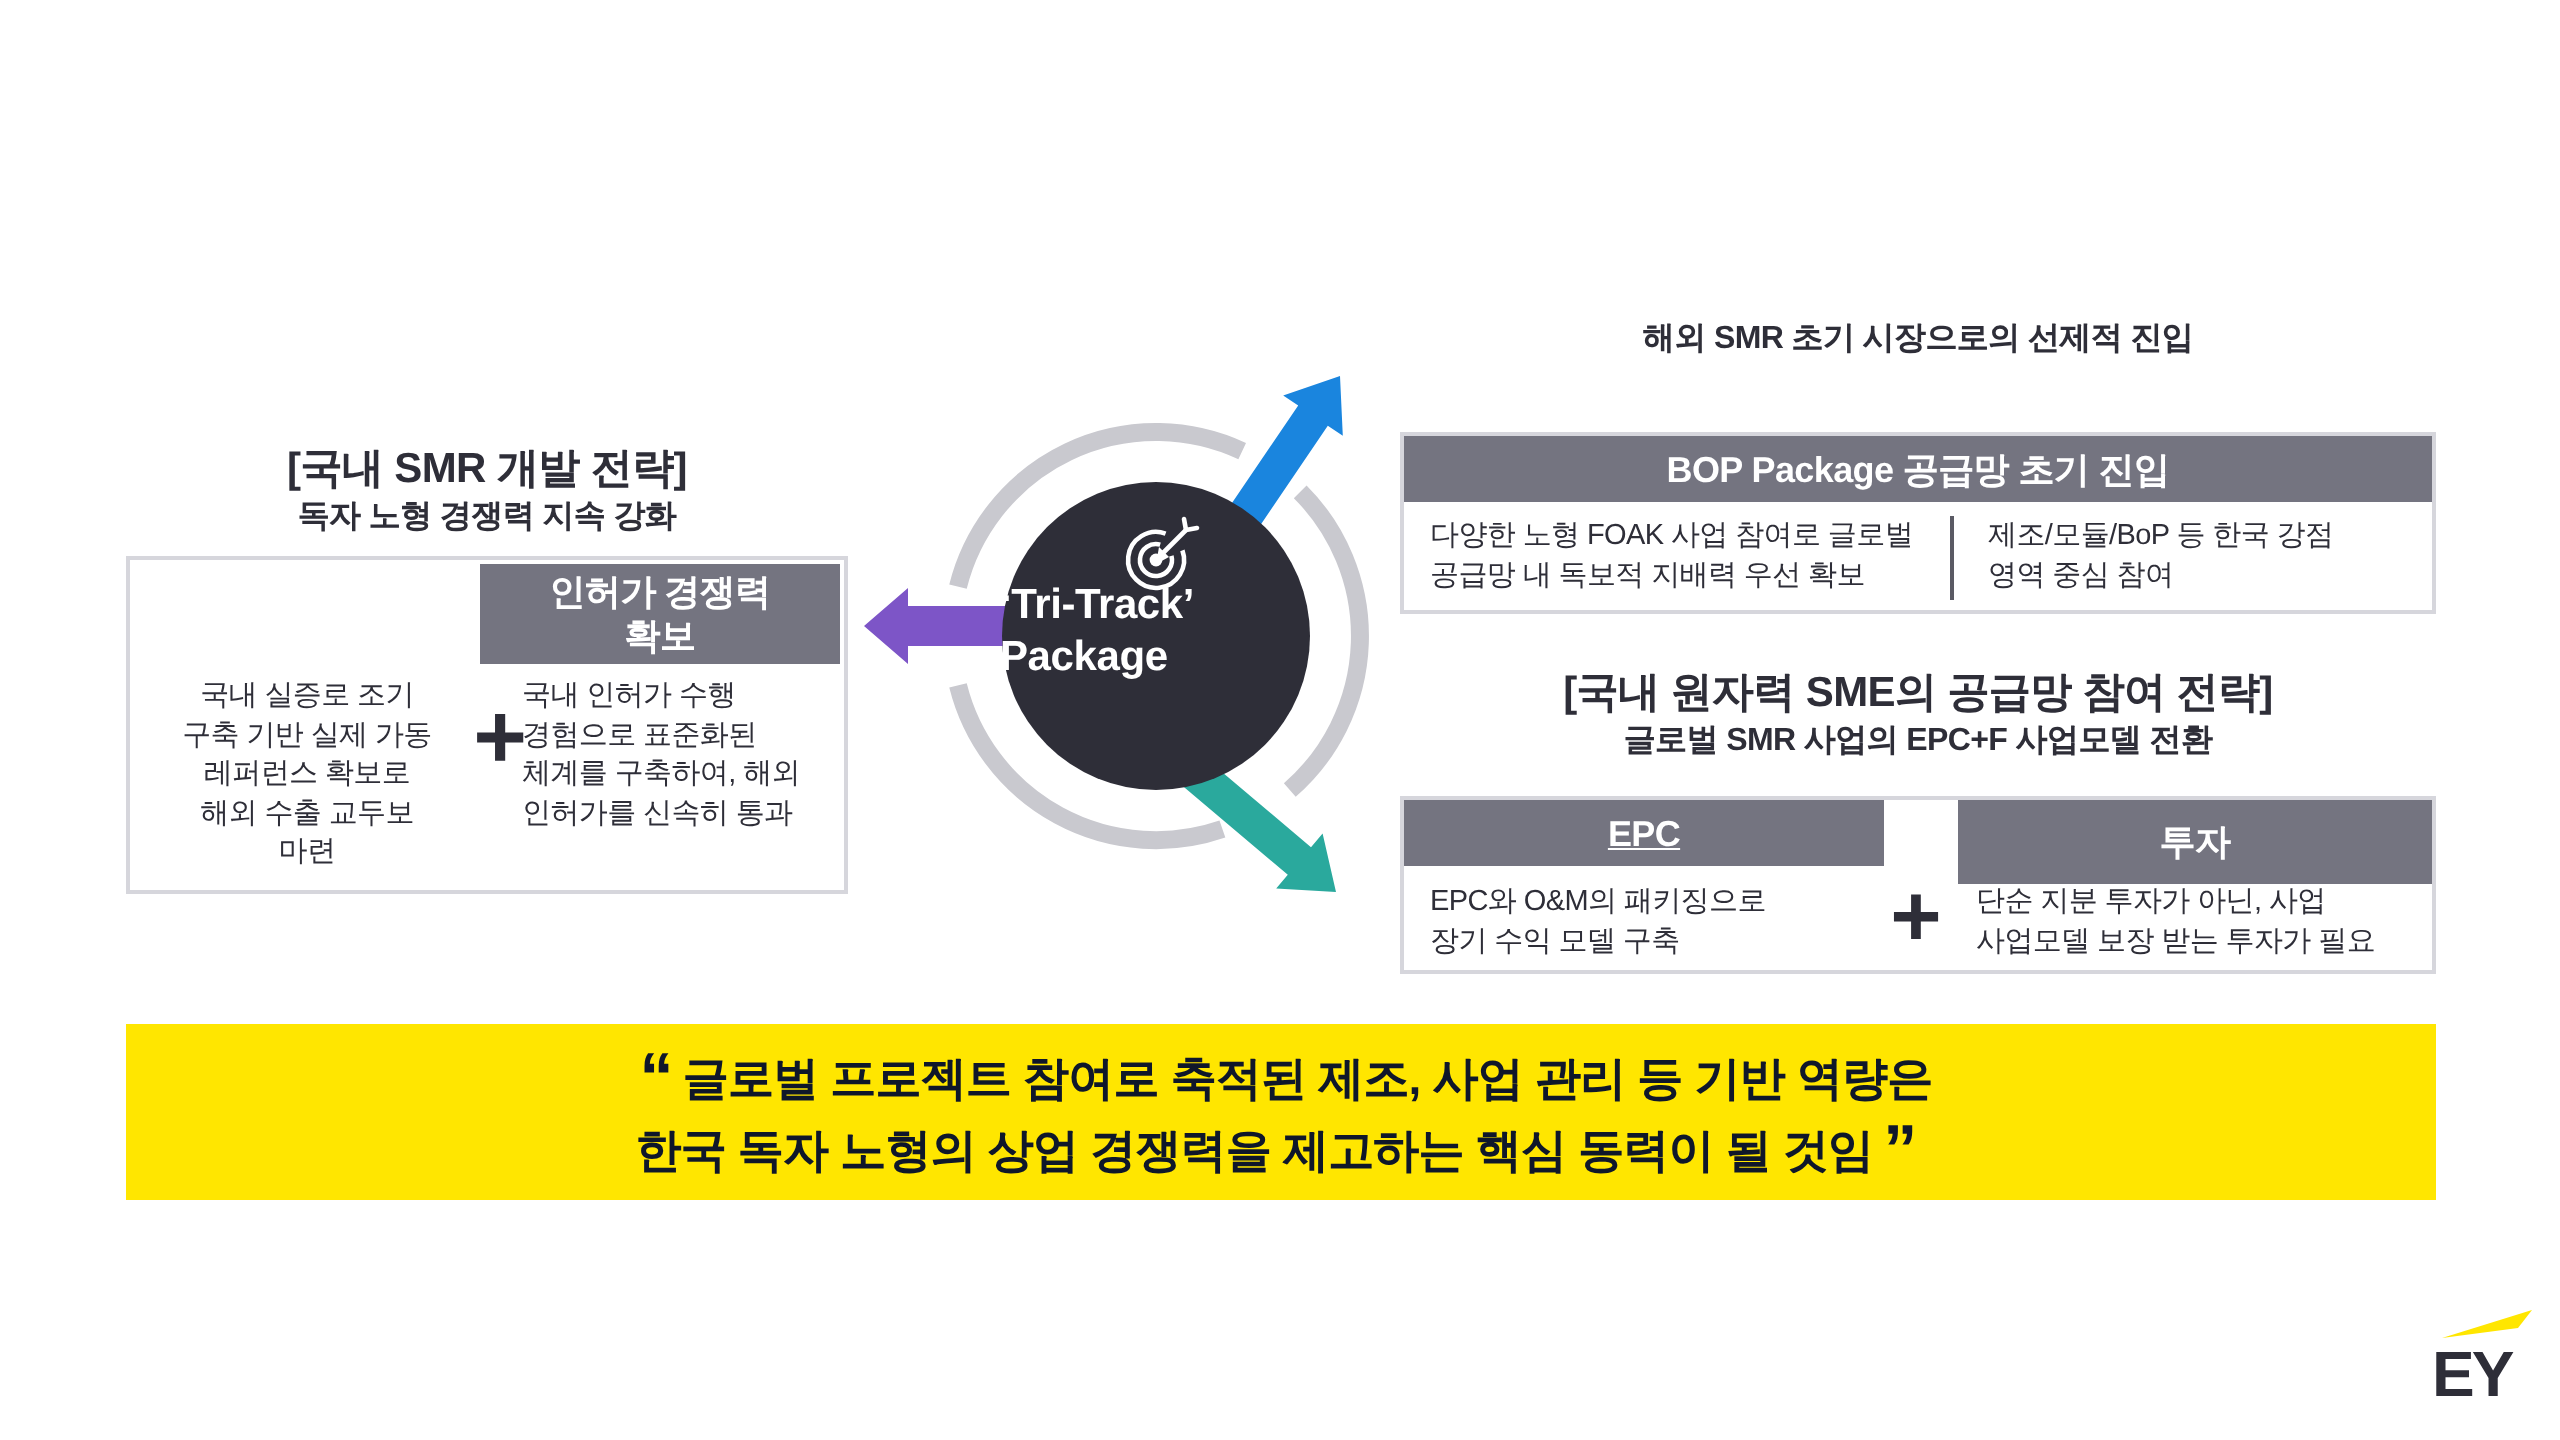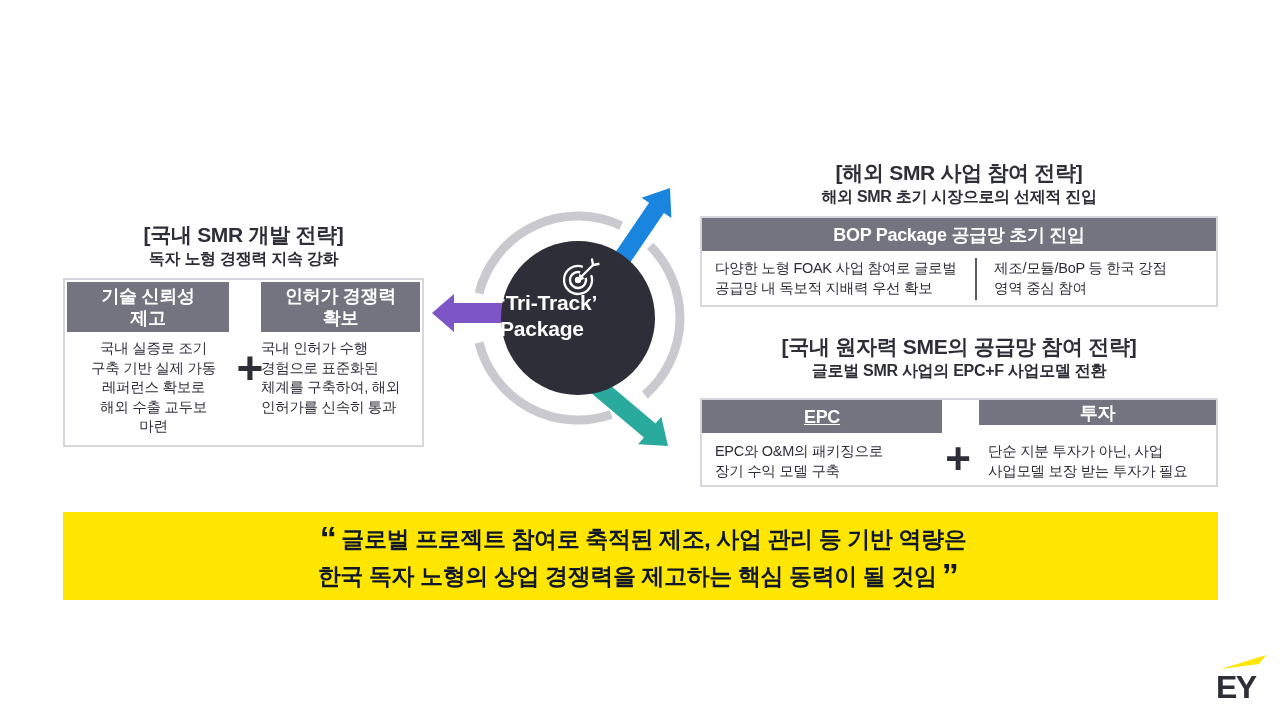--- a/index.html
+++ b/index.html
@@ -32,25 +32,21 @@
 <body>
 
 <div id="canvas">
 
   <div class="abs" style="left:63px;top:221px;width:361px;">
     <div class="sec-title">[국내 SMR 개발 전략]</div>
     <div class="sec-sub">독자 노형 경쟁력 지속 강화</div>
   </div>
 
   <div class="abs panel" style="left:63px;top:278px;width:361px;height:169px;">
-    <div class="abs gray-hdr hdr-18" style="left:2px;top:2px;width:162px;height:50px;">
-      <span class="pre">기술 신뢰성
-제고</span>
-    </div>
-    <div class="abs gray-hdr hdr-18" style="right:2px;top:2px;width:159px;height:50px;">
+    <div class="abs gray-hdr hdr-18" style="right:2px;top:2px;width:180px;height:50px;font-family:Liberation Serif, serif;">
       <span class="pre">인허가 경쟁력
 확보</span>
     </div>
     <div class="abs body-txt pre" style="left:11px;top:59px;width:155px;text-align:center;">국내 실증로 조기
 구축 기반 실제 가동
 레퍼런스 확보로
 해외 수출 교두보
 마련</div>
     <div class="abs plus" style="left:167px;top:62px;width:36px;height:52px;">+</div>
     <div class="abs body-txt pre" style="left:196px;top:59px;width:158px;">국내 인허가 수행
@@ -84,21 +80,20 @@
       <line x1="168" y1="95" x2="167" y2="89.5" stroke-linecap="round"></line>
       <line x1="168" y1="95" x2="173.5" y2="94" stroke-linecap="round"></line>
     </g>
   </svg>
   <div class="abs" id="center-label">
     <div>‘Tri-Track’</div>
     <div>Package</div>
   </div>
 
   <div class="abs" style="left:700px;top:159px;width:518px;">
-    <div class="sec-title">[해외 SMR 사업 참여 전략]</div>
     <div class="sec-sub">해외 SMR 초기 시장으로의 선제적 진입</div>
   </div>
 
   <div class="abs" style="left:700px;top:333px;width:518px;">
     <div class="sec-title">[국내 원자력 SME의 공급망 참여 전략]</div>
     <div class="sec-sub">글로벌 SMR 사업의 EPC+F 사업모델 전환</div>
   </div>
 
   <div class="abs panel" style="left:700px;top:216px;width:518px;height:91px;">
     <div class="gray-hdr hdr-18" style="position:absolute;left:0;top:0;right:0;height:33px;">
@@ -108,21 +103,21 @@
 공급망 내 독보적 지배력 우선 확보</div>
     <div class="vdivider" style="left:273px;top:40px;height:42px;"></div>
     <div class="abs body-txt pre" style="left:292px;top:41px;">제조/모듈/BoP 등 한국 강점
 영역 중심 참여</div>
   </div>
 
   <div class="abs panel" style="left:700px;top:398px;width:518px;height:89px;">
     <div class="abs gray-hdr hdr-18" style="left:0;top:0;width:240px;height:33px;text-decoration:underline;">
       <span>EPC</span>
     </div>
-    <div class="abs gray-hdr hdr-18" style="left:277px;top:0;right:0;height:25px;">
+    <div class="abs gray-hdr hdr-18" style="left:277px;top:0;right:0;height:42px;">
       <span>투자</span>
     </div>
     <div class="abs body-txt pre" style="left:13px;top:42px;">EPC와 O&amp;M의 패키징으로
 장기 수익 모델 구축</div>
     <div class="abs plus" style="left:238px;top:36px;width:36px;height:46px;font-size:44px;">+</div>
     <div class="abs body-txt pre" style="left:286px;top:42px;">단순 지분 투자가 아닌, 사업
 사업모델 보장 받는 투자가 필요</div>
   </div>
 
   <div class="abs" id="quote-banner">

